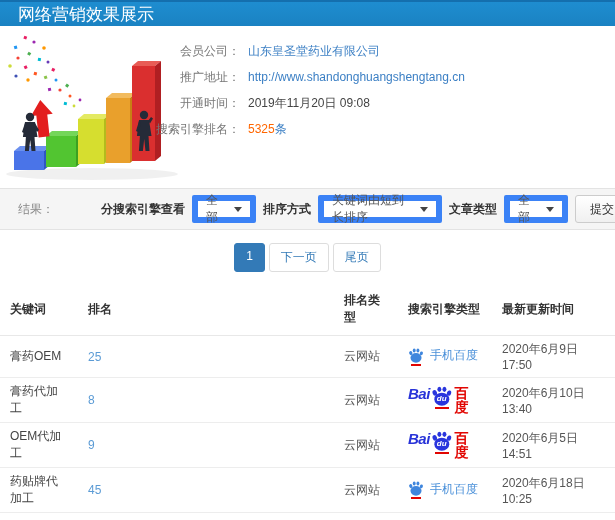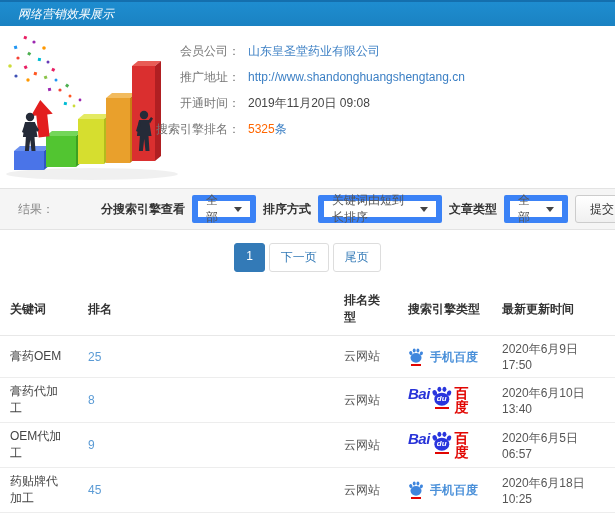--- a/index.html
+++ b/index.html
@@ -2,21 +2,21 @@
 <html><head>
 <meta charset="utf-8">
 <style>
   * { box-sizing: border-box; margin: 0; padding: 0; }
   html,body { width:615px; height:520px; overflow:hidden; background:#fff;
     font-family:"Liberation Sans","DejaVu Sans",sans-serif; font-size:12px; color:#444; }
 
   
   .titlebar { height:26px; background:linear-gradient(#1e8dd0,#1a82c2);
     border-top:2px solid #146fae; display:flex; align-items:center; padding-left:18px; }
-  .titlebar span { color:#fff; font-size:12px;font-style:italic; }
+  .titlebar span { color:#fff; font-size:17px; }
 
   
   .hero { position:relative; height:162px; }
   .hero svg.illustration { position:absolute; left:0; top:6px; width:192px; height:152px; }
   .info { position:absolute; left:140px; top:12px; }
   .info-row { display:flex; align-items:center; height:26px; }
   .info-label { width:100px; text-align:right; color:#777; }
   .info-value { margin-left:8px; }
   .info-value.link { color:#3b7fc4; cursor:pointer; }
   .info-value.plain { color:#444; }
@@ -57,21 +57,21 @@
   
   .bd { display:inline-flex; align-items:flex-start; position:relative; line-height:1; }
   .bd-bai { color:#2833d8; font-weight:bold; font-size:15px; font-style:italic; letter-spacing:-0.5px; }
   .paw-wrap { position:relative; display:inline-block; }
   .paw-wrap svg { display:block; }
   .bd .paw-wrap { width:22px; height:20px; color:#2935dd; margin:0 1px; }
   .du-text { position:absolute; left:0; right:0; top:9px; text-align:center; color:#fff;
     font-size:8px; font-weight:bold; font-style:italic; }
   .bd-underline { position:absolute; left:4px; bottom:-3px; width:14px; height:2px; background:#e10602; }
   .bd-cn { color:#e10602; font-weight:bold; font-size:14px; margin-left:1px; }
-  .mb { display:inline-flex; align-items:flex-end; line-height:1;font-weight:bold; }
+  .mb { display:inline-flex; align-items:center; line-height:1; }
   .mb .paw-wrap { width:16px; height:15px; color:#3f86dd; }
   .mb-underline { position:absolute; left:3px; bottom:-3px; width:10px; height:2px; background:#e10602; }
   .mb-label { color:#4a90d9; margin-left:6px; }
 </style>
 </head>
 <body>
 
 <div class="titlebar">
   <span>网络营销效果展示</span>
 </div>
@@ -286,21 +286,21 @@
                   <ellipse cx="9.3" cy="3.6" rx="2.2" ry="3"></ellipse>
                   <ellipse cx="14.9" cy="3.6" rx="2.2" ry="3"></ellipse>
                   <ellipse cx="20" cy="7.8" rx="2.3" ry="3" transform="rotate(22 20 7.8)"></ellipse>
                 </g>
               </svg>
               <span class="du-text">du</span>
               <span class="bd-underline"></span>
             </span>
             <span class="bd-cn">百度</span>
           </span></td>
-    <td class="date">2020年6月5日 06:57</td>
+    <td class="date">2020年6月5日 14:51</td>
   </tr>
 
   <tr>
     <td class="kw">药贴牌代加工</td>
     <td class="rank"><a>45</a></td>
     <td class="rtype">云网站</td>
     <td class="engine"><span class="mb">
             <span class="paw-wrap">
               <svg viewBox="0 0 24 22" width="100%" height="100%">
                 <g fill="currentColor">

